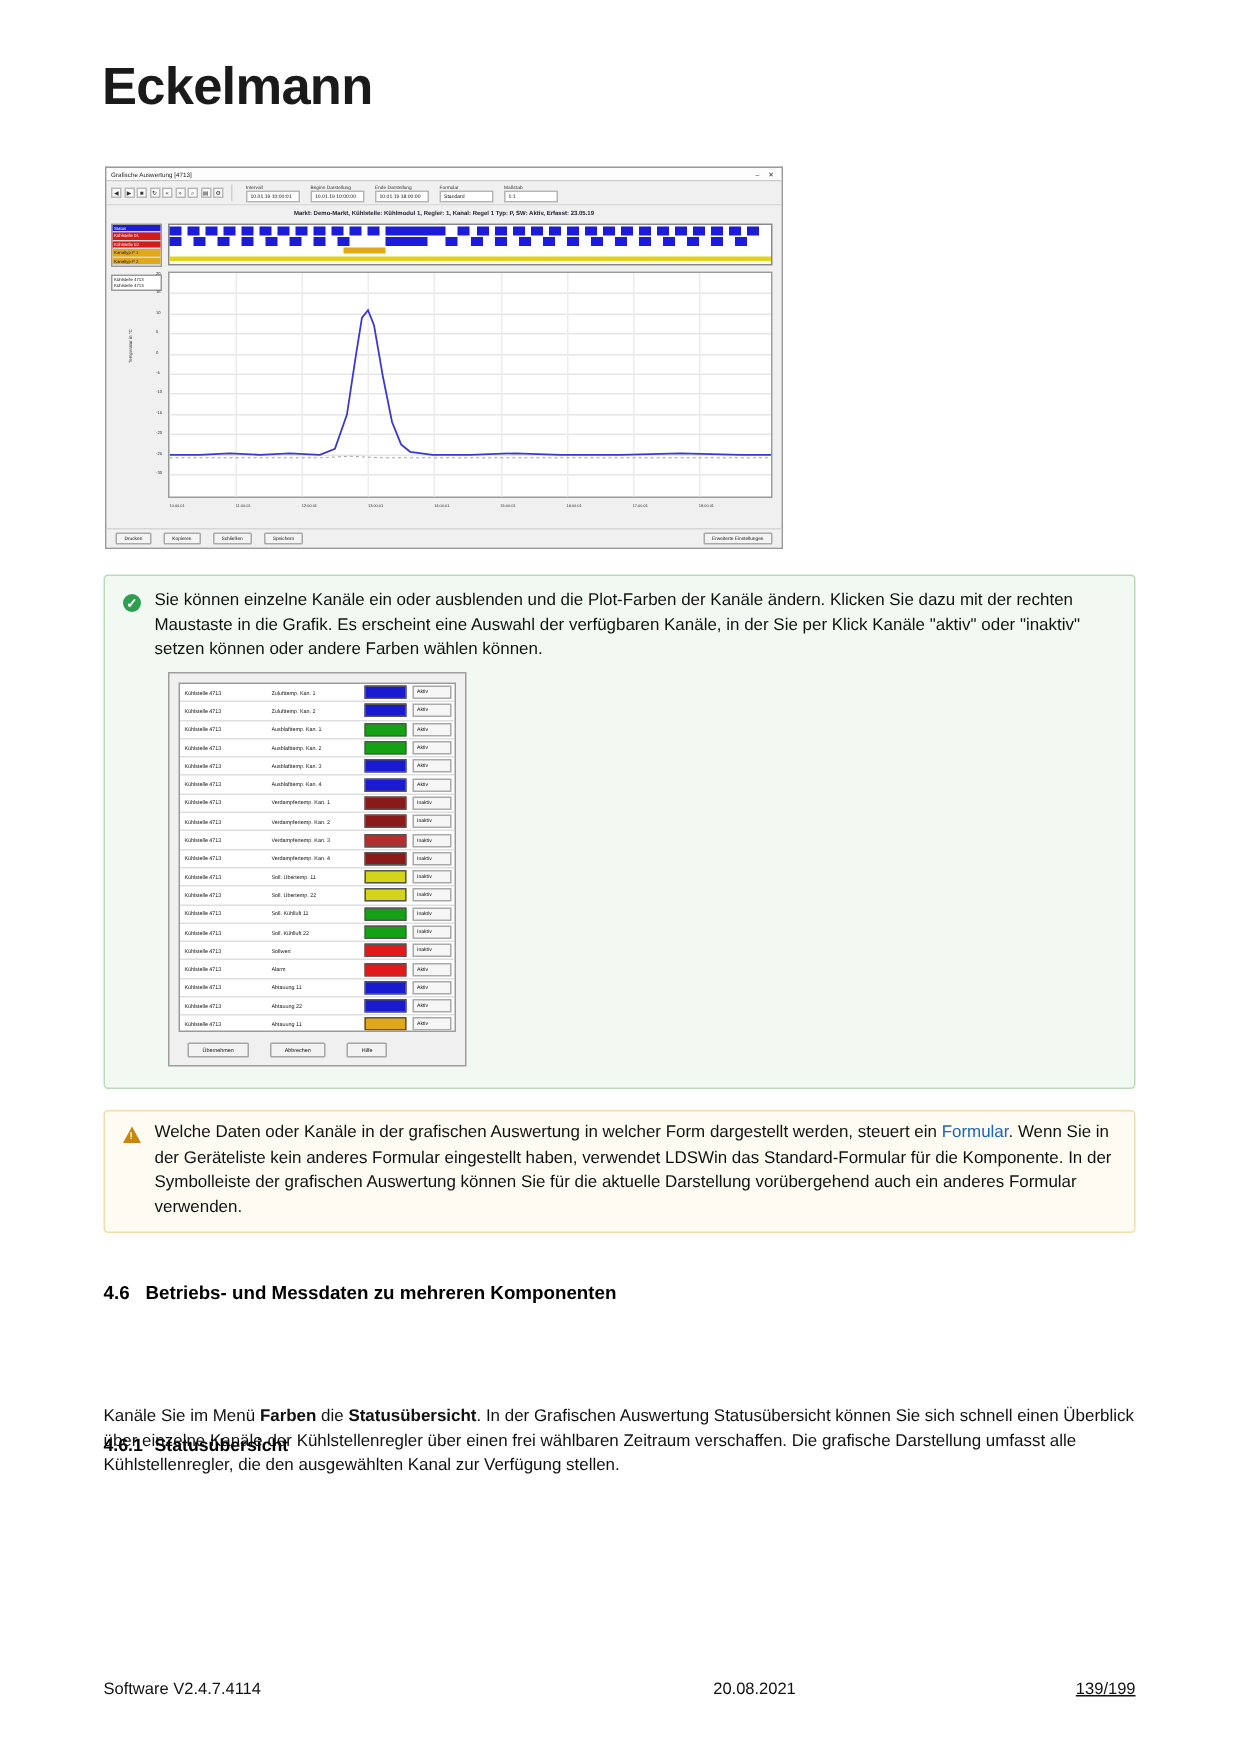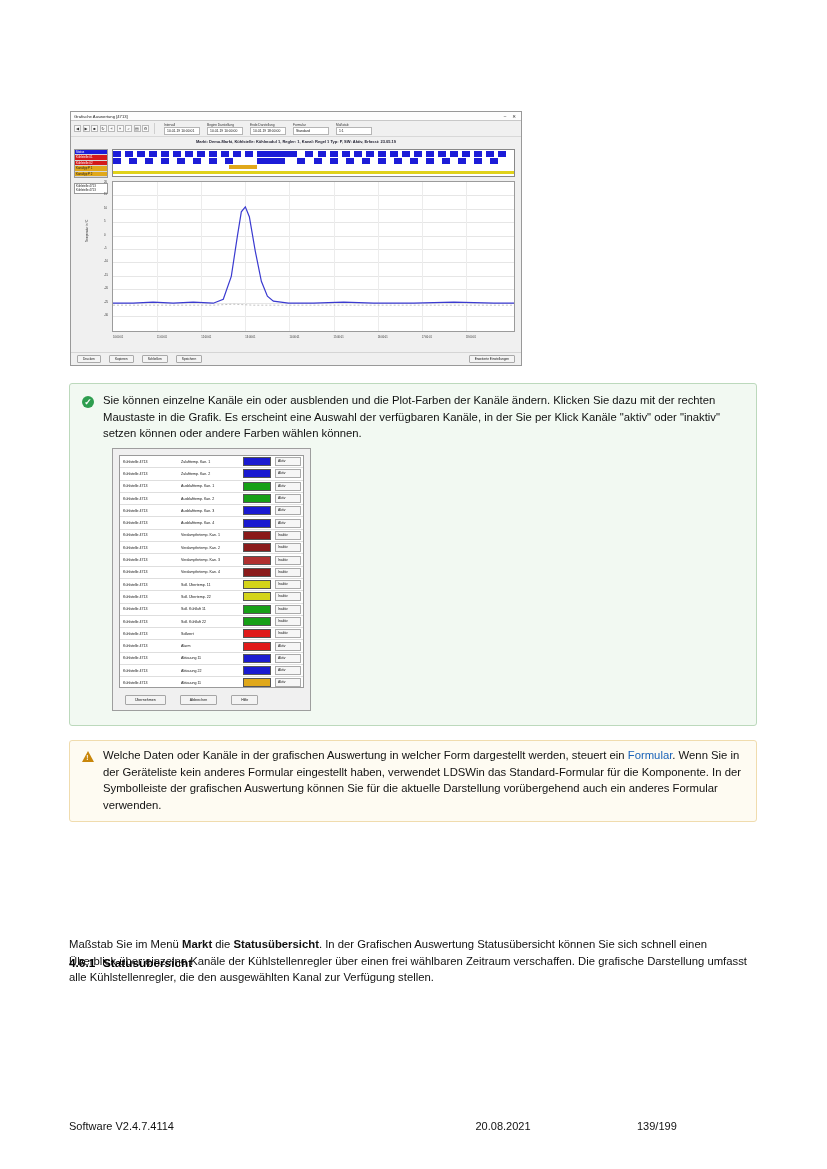--- a/index.html
+++ b/index.html
@@ -183,28 +183,29 @@
     font-size:11.3px;line-height:16.5px;color:#111;
   }
 
   
   .footer{
     position:absolute;left:69px;top:1120px;width:688px;
     font-size:11px;color:#111;display:flex;
   }
   .footer .f1{width:300px;}
   .footer .f2{flex:1;text-align:center;}
-  .footer .f3{width:120px;text-align:left;}
+  .footer .f3{width:120px;text-align:right;text-decoration:underline;}
   b{font-weight:bold;}
 </style>
 </head>
 <body>
 
 <div class="page">
 
+  <div class="brand">Eckelmann</div>
 
   <div class="shot1">
 
     <div class="s1-title">
       <span class="t">Grafische Auswertung [4713]</span>
       <span class="btns">
         <span>–</span>
         <span>✕</span>
       </span>
     </div>
@@ -515,27 +516,30 @@
     </div>
   </div>
 
   <div class="warnbox">
     <div class="warn-ico"></div>
     <div class="warn-text">
       <span>Welche Daten oder Kanäle in der grafischen Auswertung in welcher Form dargestellt werden, steuert ein </span><span class="link">Formular</span><span>. Wenn Sie in der Geräteliste kein anderes Formular eingestellt haben, verwendet LDSWin das Standard-Formular für die Komponente. In der Symbolleiste der grafischen Auswertung können Sie für die aktuelle Darstellung vorübergehend auch ein anderes Formular verwenden.</span>
     </div>
   </div>
 
+  <div class="h2">
+    <span class="num">4.6</span><span>Betriebs- und Messdaten zu mehreren Komponenten</span>
+  </div>
 
   <div class="h3">
     <span class="num">4.6.1</span><span>Statusübersicht</span>
   </div>
 
   <div class="para">
-    <span>Maßstab Sie im Menü </span><b>Markt</b><span> die </span><b>Statusübersicht</b><span>. In der Grafischen Auswertung Statusübersicht können Sie sich schnell einen Überblick über einzelne Kanäle der Kühlstellenregler über einen frei wählbaren Zeitraum verschaffen. Die grafische Darstellung umfasst alle Kühlstellenregler, die den ausgewählten Kanal zur Verfügung stellen.</span>
+    <span>Kanäle Sie im Menü </span><b>Farben</b><span> die </span><b>Statusübersicht</b><span>. In der Grafischen Auswertung Statusübersicht können Sie sich schnell einen Überblick über einzelne Kanäle der Kühlstellenregler über einen frei wählbaren Zeitraum verschaffen. Die grafische Darstellung umfasst alle Kühlstellenregler, die den ausgewählten Kanal zur Verfügung stellen.</span>
   </div>
 
   <div class="footer">
     <span class="f1">Software V2.4.7.4114</span>
     <span class="f2">20.08.2021</span>
     <span class="f3">139/199</span>
   </div>
 
 </div>
 

